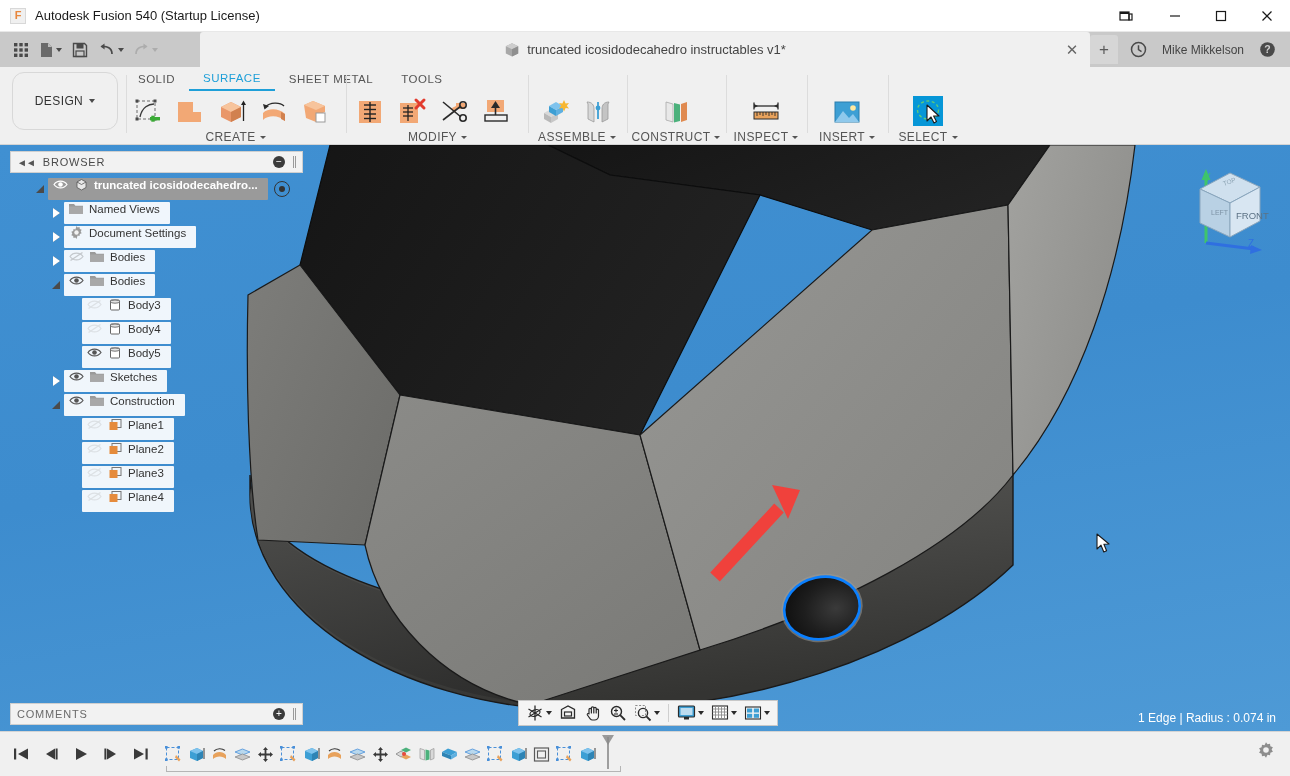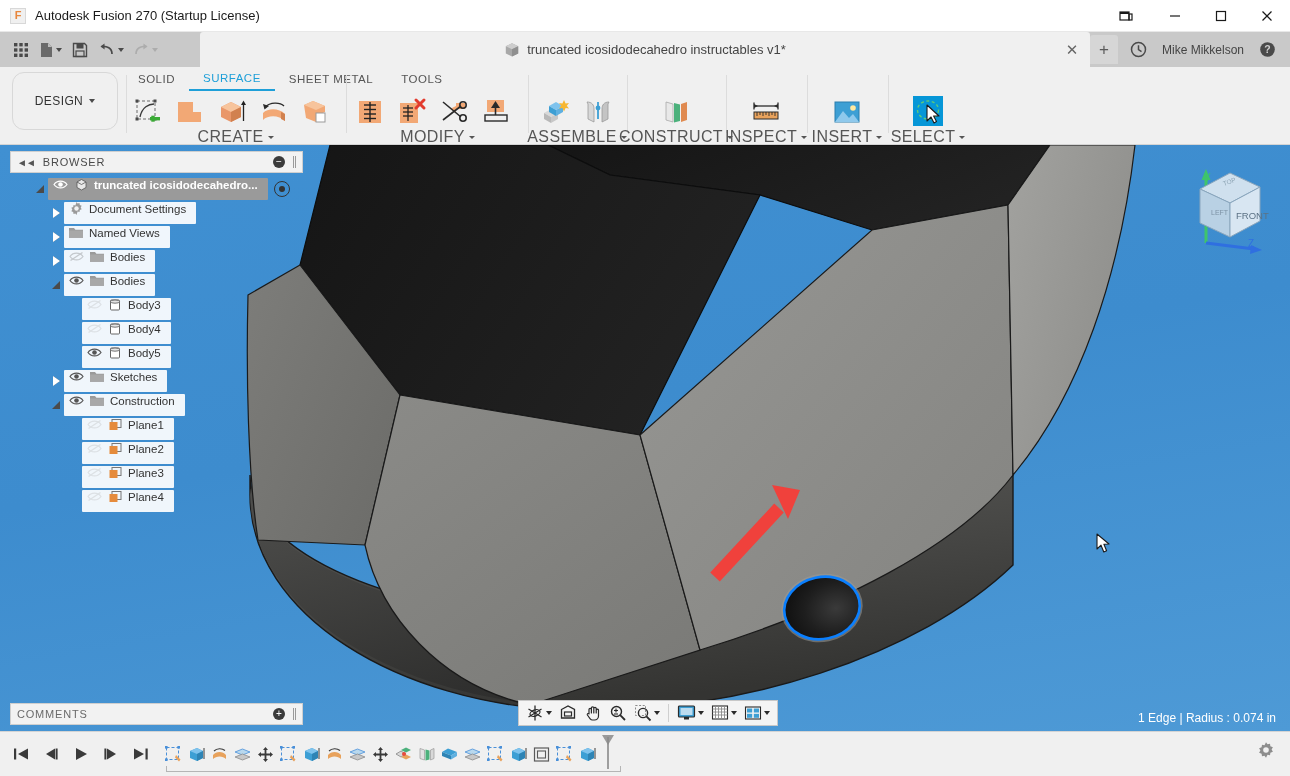--- a/index.html
+++ b/index.html
@@ -98,21 +98,21 @@
   .rib-tab.active { color: #1e9fd8; border-bottom: 2px solid #1e9fd8; }
   .panel { position: absolute; top: 24px; height: 54px; }
   .panel-icons { display: flex; align-items: flex-start; height: 38px; gap: 2px; padding-top: 2px; }
   .rib-btn {
     width: 40px; height: 38px; display: flex; align-items: center; justify-content: center;
     border-radius: 2px;
   }
   .panel-title {
     position: absolute; bottom: 0; left: 0; width: 100%; height: 16px;
     display: flex; align-items: center; justify-content: center; gap: 4px;
-    font-size: 16px; color: #555; letter-spacing: .4px; margin-top: 32px;
+    font-size: 12px; color: #555; letter-spacing: .4px; margin-top: 32px;
   }
   .caret-sm { width:0;height:0;border-left:3px solid transparent;border-right:3px solid transparent;border-top:3.5px solid #555; }
 
   
   .viewport {
     position: absolute; left: 0; top: 145px; width: 1290px; height: 586px;
     background: #3d8fd1; overflow: hidden;
   }
   .vp-grad {
     position: absolute; inset: 0;
@@ -212,21 +212,21 @@
 </style>
 </head>
 <body>
 
 <div id="app">
 
   <div class="titlebar">
     <div class="app-logo">
       <span>F</span>
     </div>
-    <div class="app-title">Autodesk Fusion 270 (Startup License)</div>
+    <div class="app-title">Autodesk Fusion 540 (Startup License)</div>
     <div class="win-controls">
       <div class="win-btn restore-dt">
         <svg width="14" height="14" viewBox="0 0 14 14">
             <rect x="1" y="3" width="9" height="8" fill="none" stroke="#1a1a1a" stroke-width="1.2"></rect>
             <rect x="1" y="3" width="9" height="2" fill="#1a1a1a"></rect>
             <rect x="10" y="5" width="3" height="6" fill="none" stroke="#1a1a1a" stroke-width="1.2"></rect>
           </svg>
       </div>
       <div class="win-btn">
         <svg width="12" height="12" viewBox="0 0 12 12">
@@ -692,42 +692,42 @@
           <span class="t-target"></span>
         </div>
 
         <div class="tnode">
           <span style="width:38px"></span>
           <span class="t-arrow">
               <span class="tri-right"></span>
             </span>
           <span class="t-body">
             <span class="ficon">
+              <svg width="16" height="13" viewBox="0 0 16 13">
+                  <path d="M1 2 h5 l1.4 1.8 h7.6 v8 h-14 Z" fill="#9a9a9a"></path>
+                  <path d="M1 4.5 h14 v7.3 h-14 Z" fill="#a8a8a8"></path>
+                </svg>
+            </span>
+            <span class="t-label">Named Views</span>
+          </span>
+        </div>
+
+        <div class="tnode">
+          <span style="width:38px"></span>
+          <span class="t-arrow">
+              <span class="tri-right"></span>
+            </span>
+          <span class="t-body">
+            <span class="ficon">
               <svg width="15" height="15" viewBox="0 0 15 15">
                   <path d="M7.5 1 l1.1 1.6 l1.9-.5 l.3 2 l1.9 .7 l-1 1.7 l1 1.7 l-1.9 .7 l-.3 2 l-1.9-.5 L7.5 14 L6.4 12.4 l-1.9 .5 l-.3-2 l-1.9-.7 l1-1.7 l-1-1.7 l1.9-.7 l.3-2 l1.9 .5 Z" fill="#9a9a9a"></path>
                   <circle cx="7.5" cy="7.5" r="2.2" fill="#f2f2f2"></circle>
                 </svg>
             </span>
             <span class="t-label">Document Settings</span>
-          </span>
-        </div>
-
-        <div class="tnode">
-          <span style="width:38px"></span>
-          <span class="t-arrow">
-              <span class="tri-right"></span>
-            </span>
-          <span class="t-body">
-            <span class="ficon">
-              <svg width="16" height="13" viewBox="0 0 16 13">
-                  <path d="M1 2 h5 l1.4 1.8 h7.6 v8 h-14 Z" fill="#9a9a9a"></path>
-                  <path d="M1 4.5 h14 v7.3 h-14 Z" fill="#a8a8a8"></path>
-                </svg>
-            </span>
-            <span class="t-label">Named Views</span>
           </span>
         </div>
 
         <div class="tnode">
           <span style="width:38px"></span>
           <span class="t-arrow">
               <span class="tri-right"></span>
             </span>
           <span class="t-body">
             <span class="eye off">

